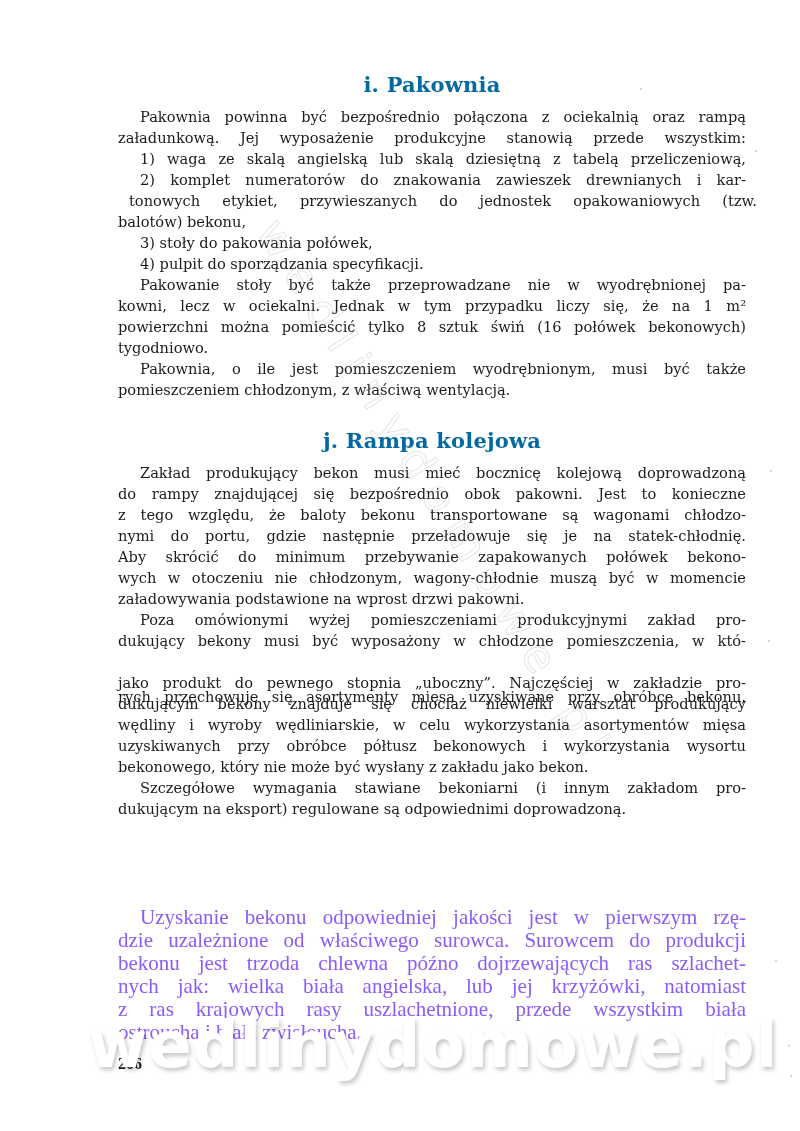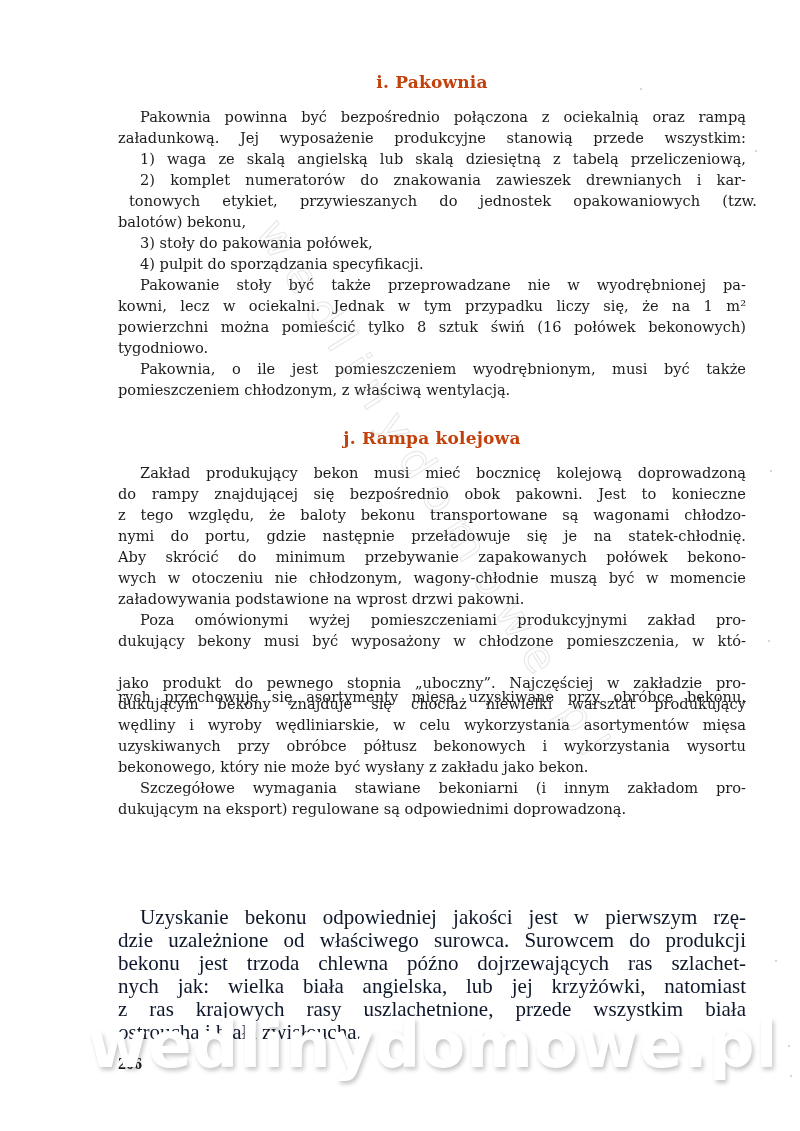--- a/index.html
+++ b/index.html
@@ -4,38 +4,38 @@
 <style>
   html, body { margin: 0; padding: 0; }
   body {
     width: 800px; height: 1131px; background: #ffffff; position: relative; overflow: hidden;
     font-family: "DejaVu Serif", "Liberation Serif", serif; color: #1a1a1a;
   }
   .page { position: absolute; left: 0; top: 0; width: 800px; height: 1131px; }
   .textblock { position: absolute; left: 118px; width: 628px; }
   .h2 {
     position: absolute; left: 118px; width: 628px; text-align: center;
-    font-family: "DejaVu Serif", serif; font-weight: bold; font-size: 17px; color: #c2410c;
+    font-family: "DejaVu Serif", serif; font-weight: bold; font-size: 21px; color: #0369a1;
     letter-spacing: 0.2px;
   }
   .line {
     position: absolute; left: 0; width: 628px; font-size: 14.6px; line-height: 20px; height: 20px;
     white-space: nowrap; text-align: justify; text-align-last: justify; color: #1c1c1c;
   }
   .line.last { text-align-last: left; }
   .line.ind { left: 22px; width: 606px; }
   .line.lst { left: 22px; width: 606px; }
   .sec3 {
     position: absolute; left: 118px; width: 628px; text-align: center;
     font-family: "DejaVu Serif", serif; font-weight: bold; font-size: 13.5px; letter-spacing: 0.8px;
   }
   .big {
     position: absolute; left: 0; width: 628px; font-family: "Liberation Serif", serif;
     font-size: 21px; line-height: 22px; height: 22px; white-space: nowrap;
-    text-align: justify; text-align-last: justify; color: #0f172a;
+    text-align: justify; text-align-last: justify; color: #8b5cf6;
   }
   .big.ind { left: 22px; width: 606px; }
   .big.last { text-align-last: left; }
   .pagenum {
     position: absolute; left: 118px; top: 1055px; font-family: "Liberation Serif", serif;
     font-weight: bold; font-size: 16px; color: #1a1a1a;
   }
   .wm-bottom {
     position: absolute; left: 88px; top: 1008px; width: 700px;
     font-family: "DejaVu Sans", sans-serif; font-weight: bold; font-size: 64px; letter-spacing: 1px;

